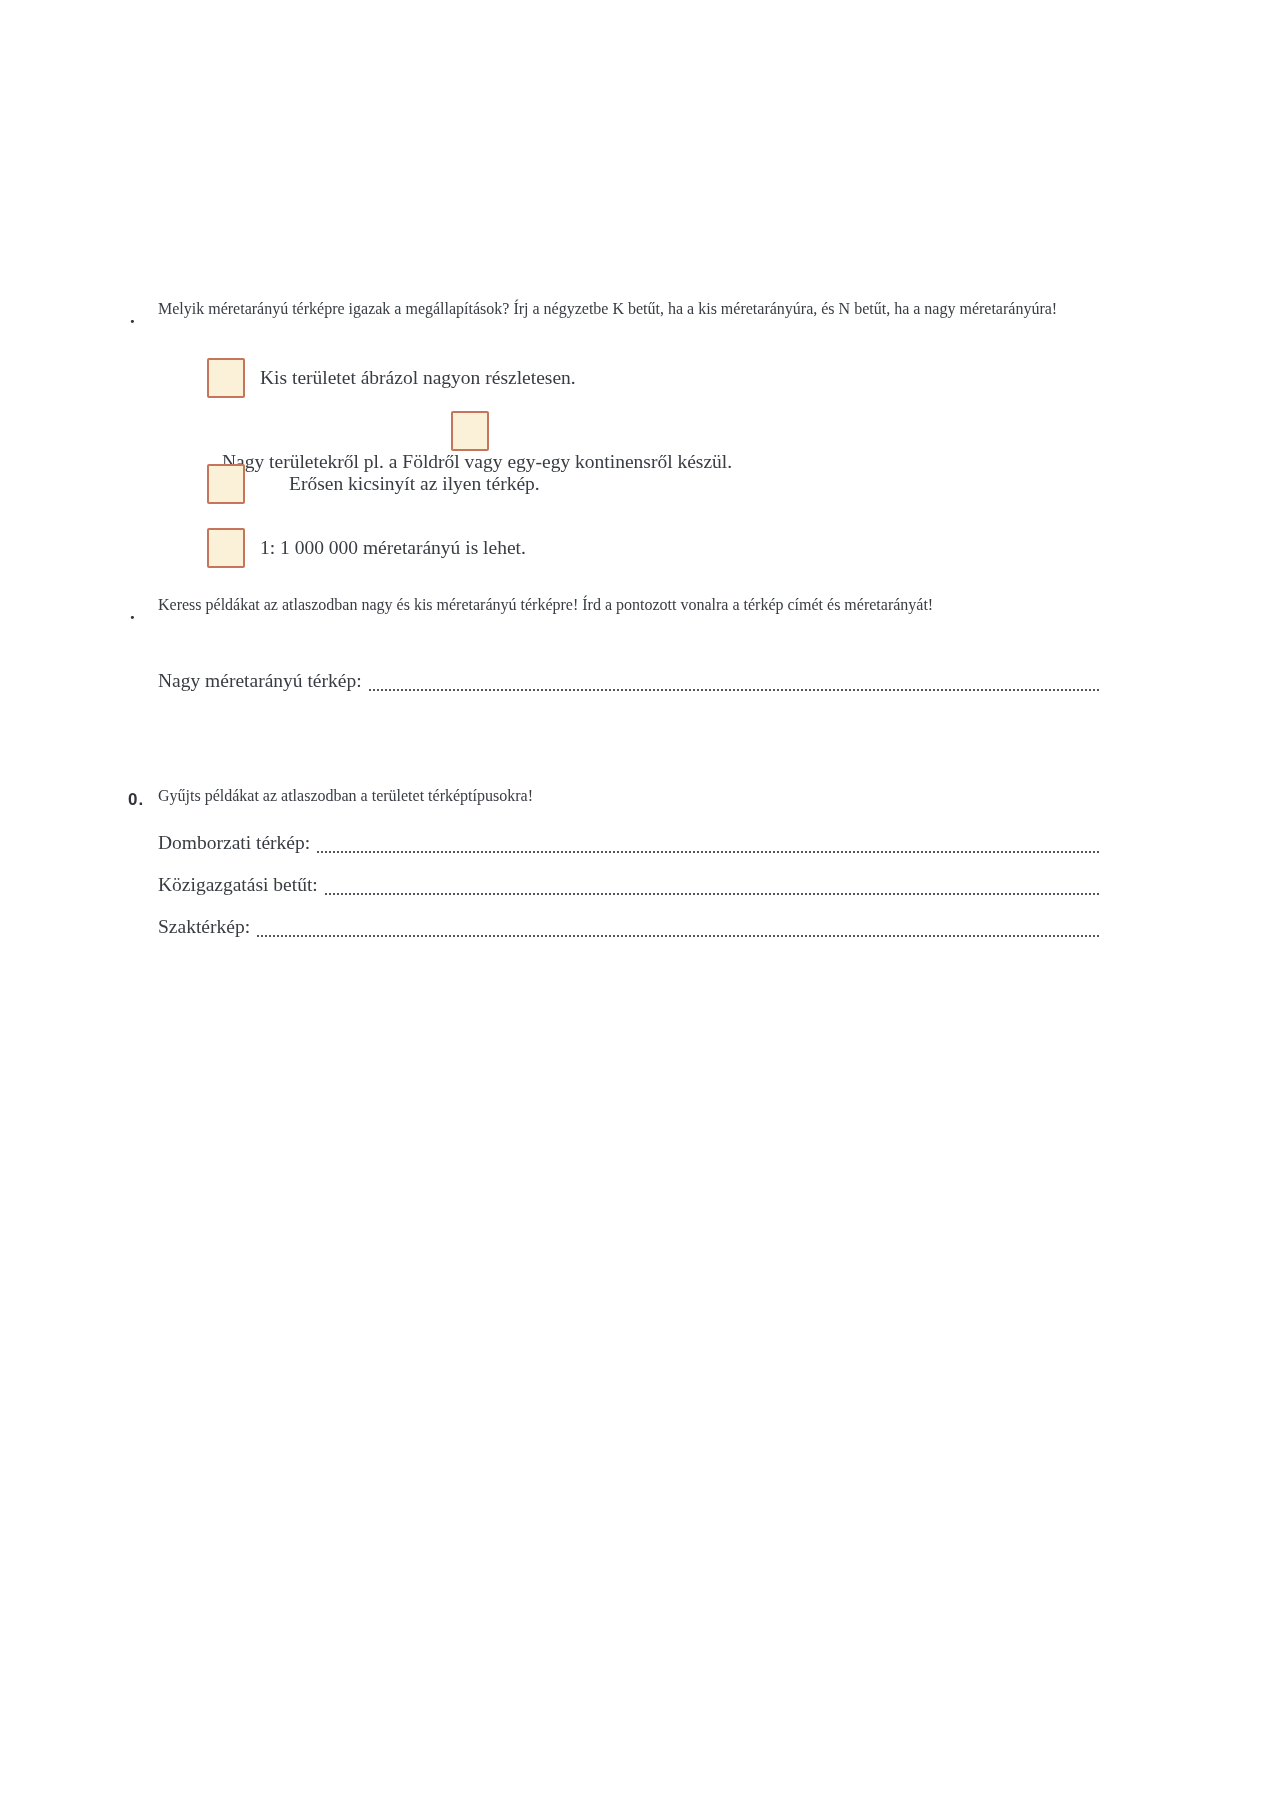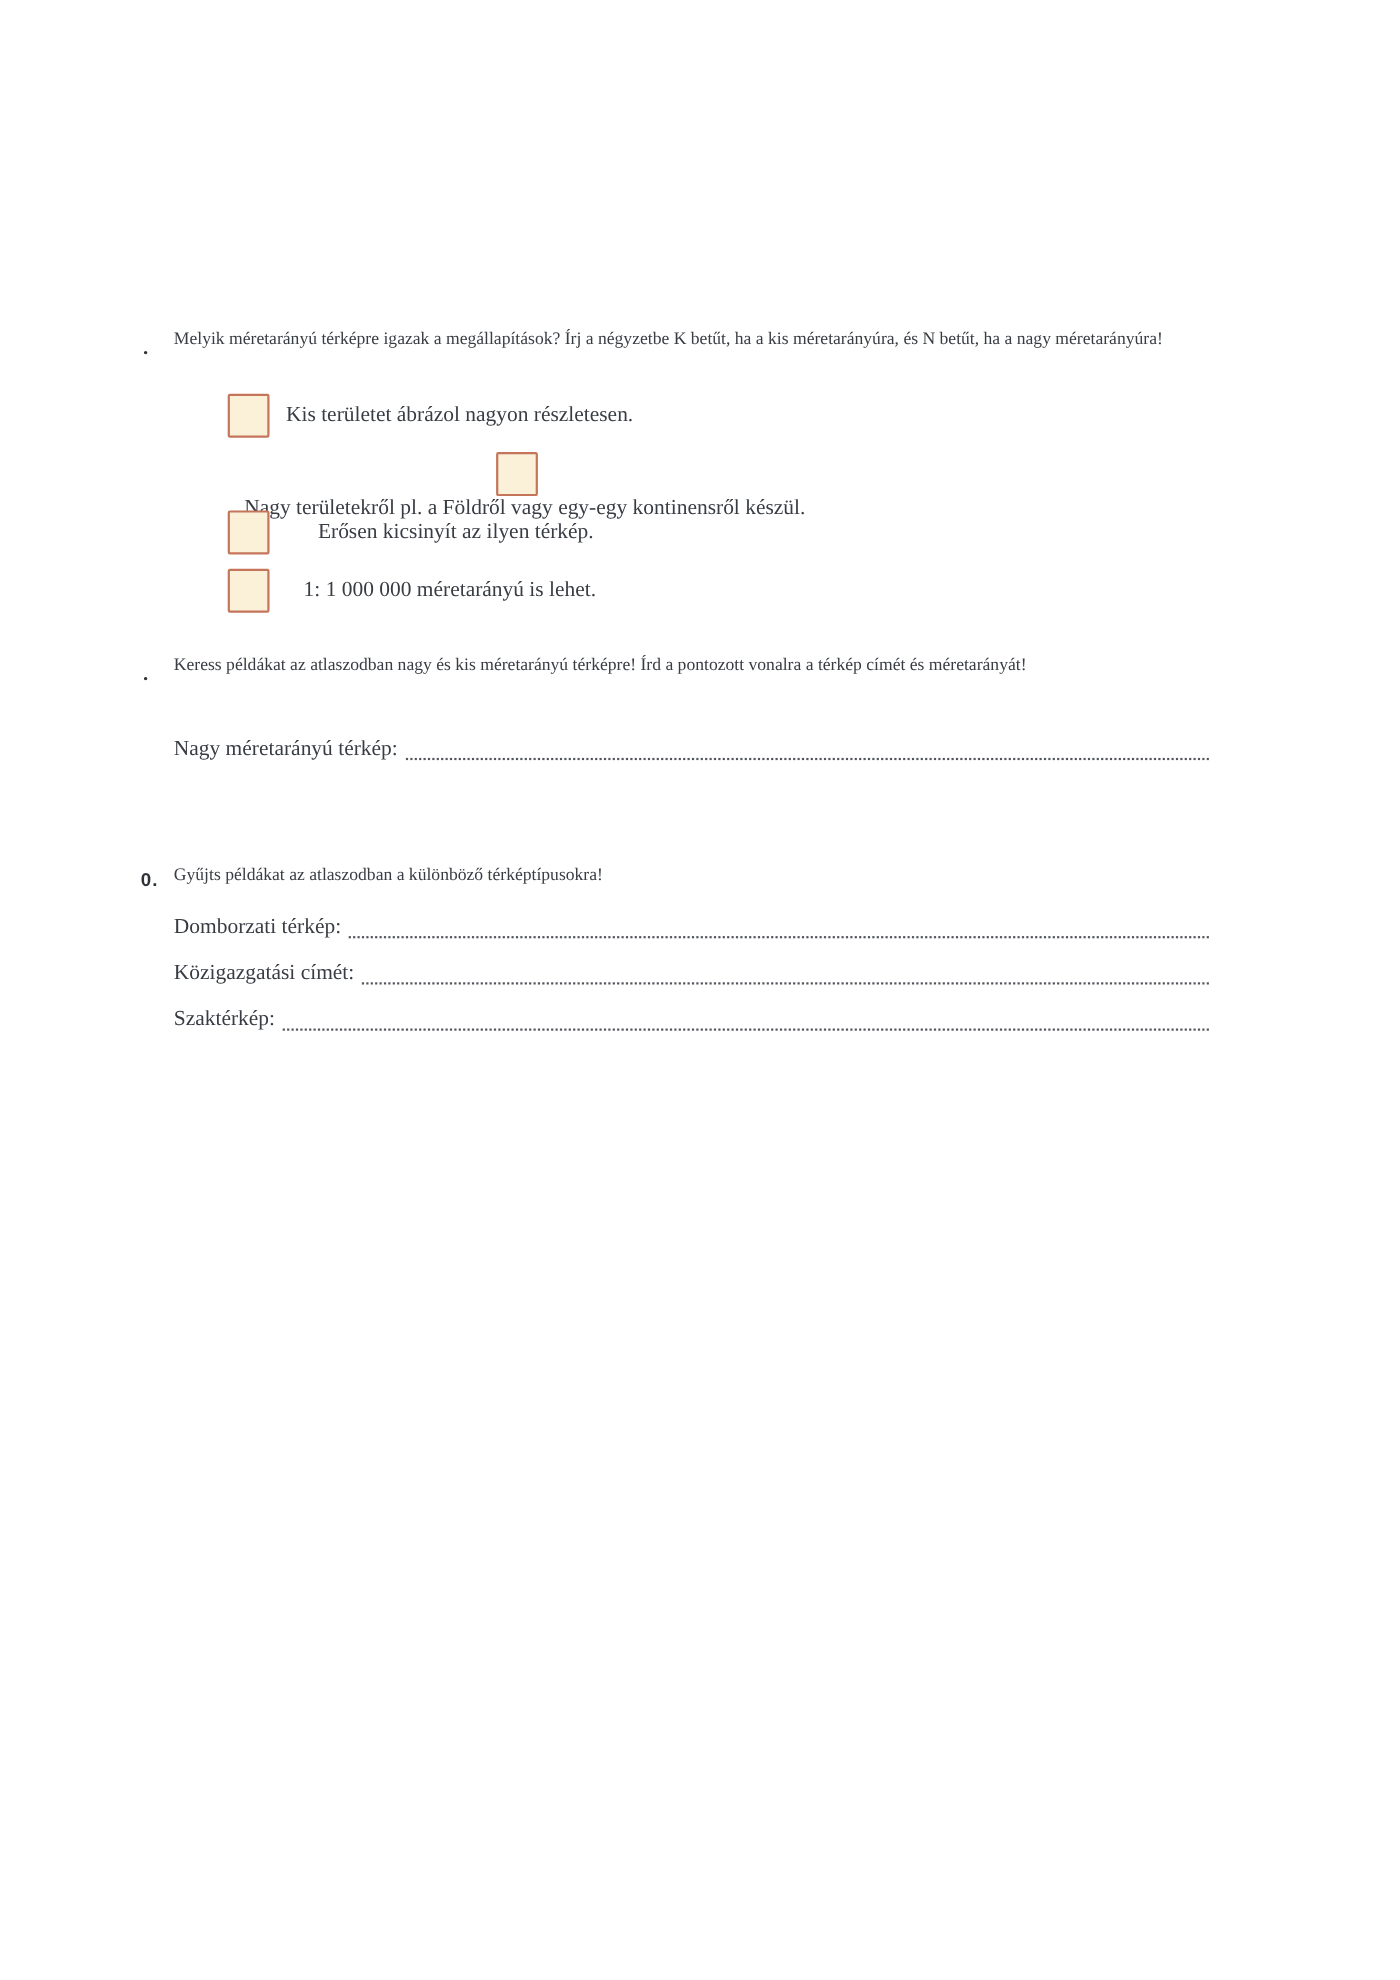--- a/index.html
+++ b/index.html
@@ -102,42 +102,42 @@
     <span class="cb-label">Kis területet ábrázol nagyon részletesen.</span>
   </div>
   <div class="cb-row" style="top:411px;flex-direction:column;">
     <div class="cb-box"></div>
     <span class="cb-label">Nagy területekről pl. a Földről vagy egy-egy kontinensről készül.</span>
   </div>
   <div class="cb-row" style="top:464px;gap:29px;">
     <div class="cb-box"></div>
     <span class="cb-label">Erősen kicsinyít az ilyen térkép.</span>
   </div>
-  <div class="cb-row" style="top:517px;gap:16px;">
+  <div class="cb-row" style="top:528px;">
     <div class="cb-box"></div>
     <span class="cb-label">1: 1 000 000 méretarányú is lehet.</span>
   </div>
 
   <span class="q-marker" style="left:130px; top:602px;">.</span>
   <div class="q-prompt" style="top:592px;">Keress példákat az atlaszodban nagy és kis méretarányú térképre! Írd a pontozott vonalra a térkép címét és méretarányát!</div>
 
   <div class="ans-row" style="top:668px;">
     <span class="ans-label">Nagy méretarányú térkép:</span>
     <span class="ans-dots"></span>
   </div>
 
   <span class="q-marker numbered" style="left:128px; top:789px;">0.</span>
-  <div class="q-prompt" style="top:783px;">Gyűjts példákat az atlaszodban a különböző térképtípusokra!</div>
+  <div class="q-prompt" style="top:783px;">Gyűjts példákat az atlaszodban a területet térképtípusokra!</div>
 
   <div class="ans-row" style="top:830px;">
     <span class="ans-label">Domborzati térkép:</span>
     <span class="ans-dots"></span>
   </div>
   <div class="ans-row" style="top:872px;">
-    <span class="ans-label">Közigazgatási címét:</span>
+    <span class="ans-label">Közigazgatási betűt:</span>
     <span class="ans-dots"></span>
   </div>
   <div class="ans-row" style="top:914px;">
     <span class="ans-label">Szaktérkép:</span>
     <span class="ans-dots"></span>
   </div>
 
 </div>
 
 </body></html>

